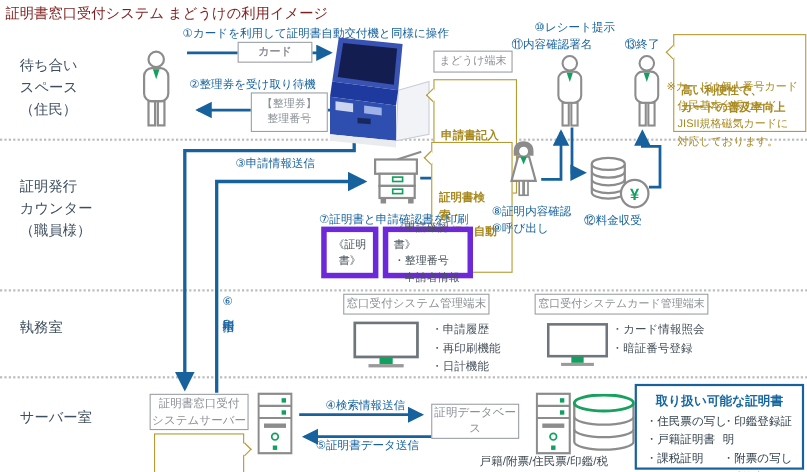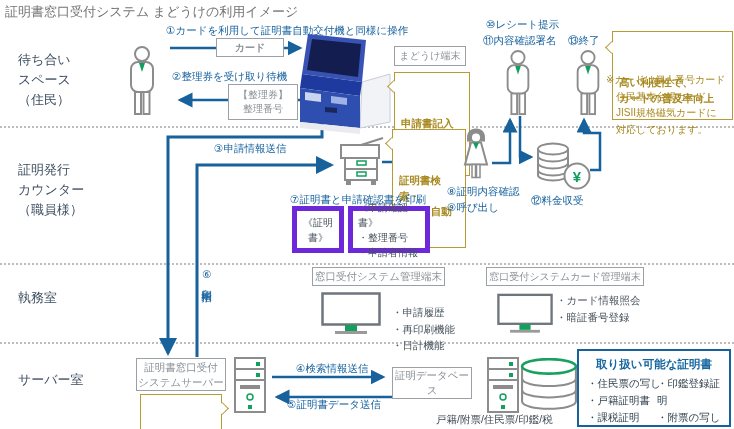--- a/index.html
+++ b/index.html
@@ -20,21 +20,21 @@
   .gold-callout { border:1.5px solid #b69a33; background:#fff; color:#a8891f; font-size:10.5px;
                   font-weight:bold; line-height:1.45; white-space:pre-line; padding:13px 6px; }
   .tail { position:absolute; width:9px; height:9px; background:#fff; transform:rotate(45deg); }
   .tail.l { left:-6px; border-left:1.5px solid #b69a33; border-bottom:1.5px solid #b69a33; }
   .tail.r { right:-6px; border-right:1.5px solid #b69a33; border-top:1.5px solid #b69a33; }
   .gold-note { color:#a8891f; font-size:10px; line-height:16.5px; white-space:pre-line; }
   .bullets { color:#47525c; font-size:10.5px; line-height:16.5px; white-space:pre-line; }
   .info-box { border:2px solid #17619c; background:#fff; }
   .info-title { color:#1667a0; font-size:11.5px; font-weight:bold; text-align:center; margin-top:6px; }
   .info-col { position:absolute; color:#33434f; font-size:10.5px; line-height:17px; white-space:pre-line; }
-  .title { color:#737373; font-size:13px; white-space:nowrap; }
+  .title { color:#7f1d1d; font-size:13px; white-space:nowrap; }
   .db-label { color:#3f4a54; font-size:10.5px; white-space:nowrap; }
 </style>
 </head>
 <body>
 
 <div id="canvas">
 
   <div class="abs title" style="left:5px; top:3px;">証明書窓口受付システム まどうけの利用イメージ</div>
 
   <div class="sep" style="top:126px;"></div>
@@ -97,21 +97,21 @@
   </svg>
 
   <div class="abs gray-box" style="left:394px; top:46px; width:72px; height:20px;">まどうけ端末</div>
   <div class="abs gold-callout" style="left:394px; top:72px; width:76px;">
     <span class="tail l" style="top:9px;"></span>
     <span>申請書記入が
 不要</span>
   </div>
 
   <div class="abs step" style="left:486px; top:18px;">⑩レシート提示</div>
-  <div class="abs step" style="left:483px; top:34px;">⑪内容確認署名</div>
+  <div class="abs step" style="left:465px; top:34px;">⑪内容確認署名</div>
   <div class="abs step" style="left:568px; top:34px;">⑬終了</div>
 
   <svg class="abs" style="left:502px; top:50px;" width="32" height="66" viewBox="0 0 32 70">
     <rect x="9" y="46" width="6" height="22" fill="#fff" stroke="#8c8c8c" stroke-width="2"></rect>
     <rect x="17.5" y="46" width="6" height="22" fill="#fff" stroke="#8c8c8c" stroke-width="2"></rect>
     <rect x="5" y="16" width="22" height="30" rx="7" fill="#fff" stroke="#8c8c8c" stroke-width="2"></rect>
     <polygon points="13,17 19,17 16,26" fill="#12a05f"></polygon>
     <circle cx="16" cy="8" r="7" fill="#fff" stroke="#8c8c8c" stroke-width="2"></circle>
   </svg>
   <svg class="abs" style="left:572px; top:50px;" width="32" height="66" viewBox="0 0 32 70">
@@ -181,21 +181,21 @@
   <div class="abs step" style="left:531px; top:194px;">⑫料金収受</div>
 
   <div class="abs step-v" style="left:200px; top:268px;">⑥印刷指示</div>
 
   <div class="abs gray-box" style="left:312px; top:267px; width:133px; height:19px; font-size:10.5px;">窓口受付システム管理端末</div>
   <svg class="abs" style="left:321px; top:292px;" width="60" height="44" viewBox="0 0 60 44">
     <rect x="1.5" y="1.5" width="57" height="31" fill="#fff" stroke="#6e757c" stroke-width="2.5"></rect>
     <rect x="24" y="33" width="12" height="6" fill="#12a05f"></rect>
     <rect x="14" y="39" width="32" height="3" fill="#9a9a9a"></rect>
   </svg>
-  <div class="abs bullets" style="left:392px; top:304px;">・申請履歴
+  <div class="abs bullets" style="left:392px; top:292px;">・申請履歴
 ・再印刷機能
 ・日計機能</div>
 
   <div class="abs gray-box" style="left:486px; top:267px; width:158px; height:19px; font-size:10px;">窓口受付システムカード管理端末</div>
   <svg class="abs" style="left:497px; top:292px;" width="56" height="44" viewBox="0 0 60 44">
     <rect x="1.5" y="1.5" width="57" height="31" fill="#fff" stroke="#6e757c" stroke-width="2.5"></rect>
     <rect x="24" y="33" width="12" height="6" fill="#12a05f"></rect>
     <rect x="14" y="39" width="32" height="3" fill="#9a9a9a"></rect>
   </svg>
   <div class="abs bullets" style="left:556px; top:292px;">・カード情報照会

